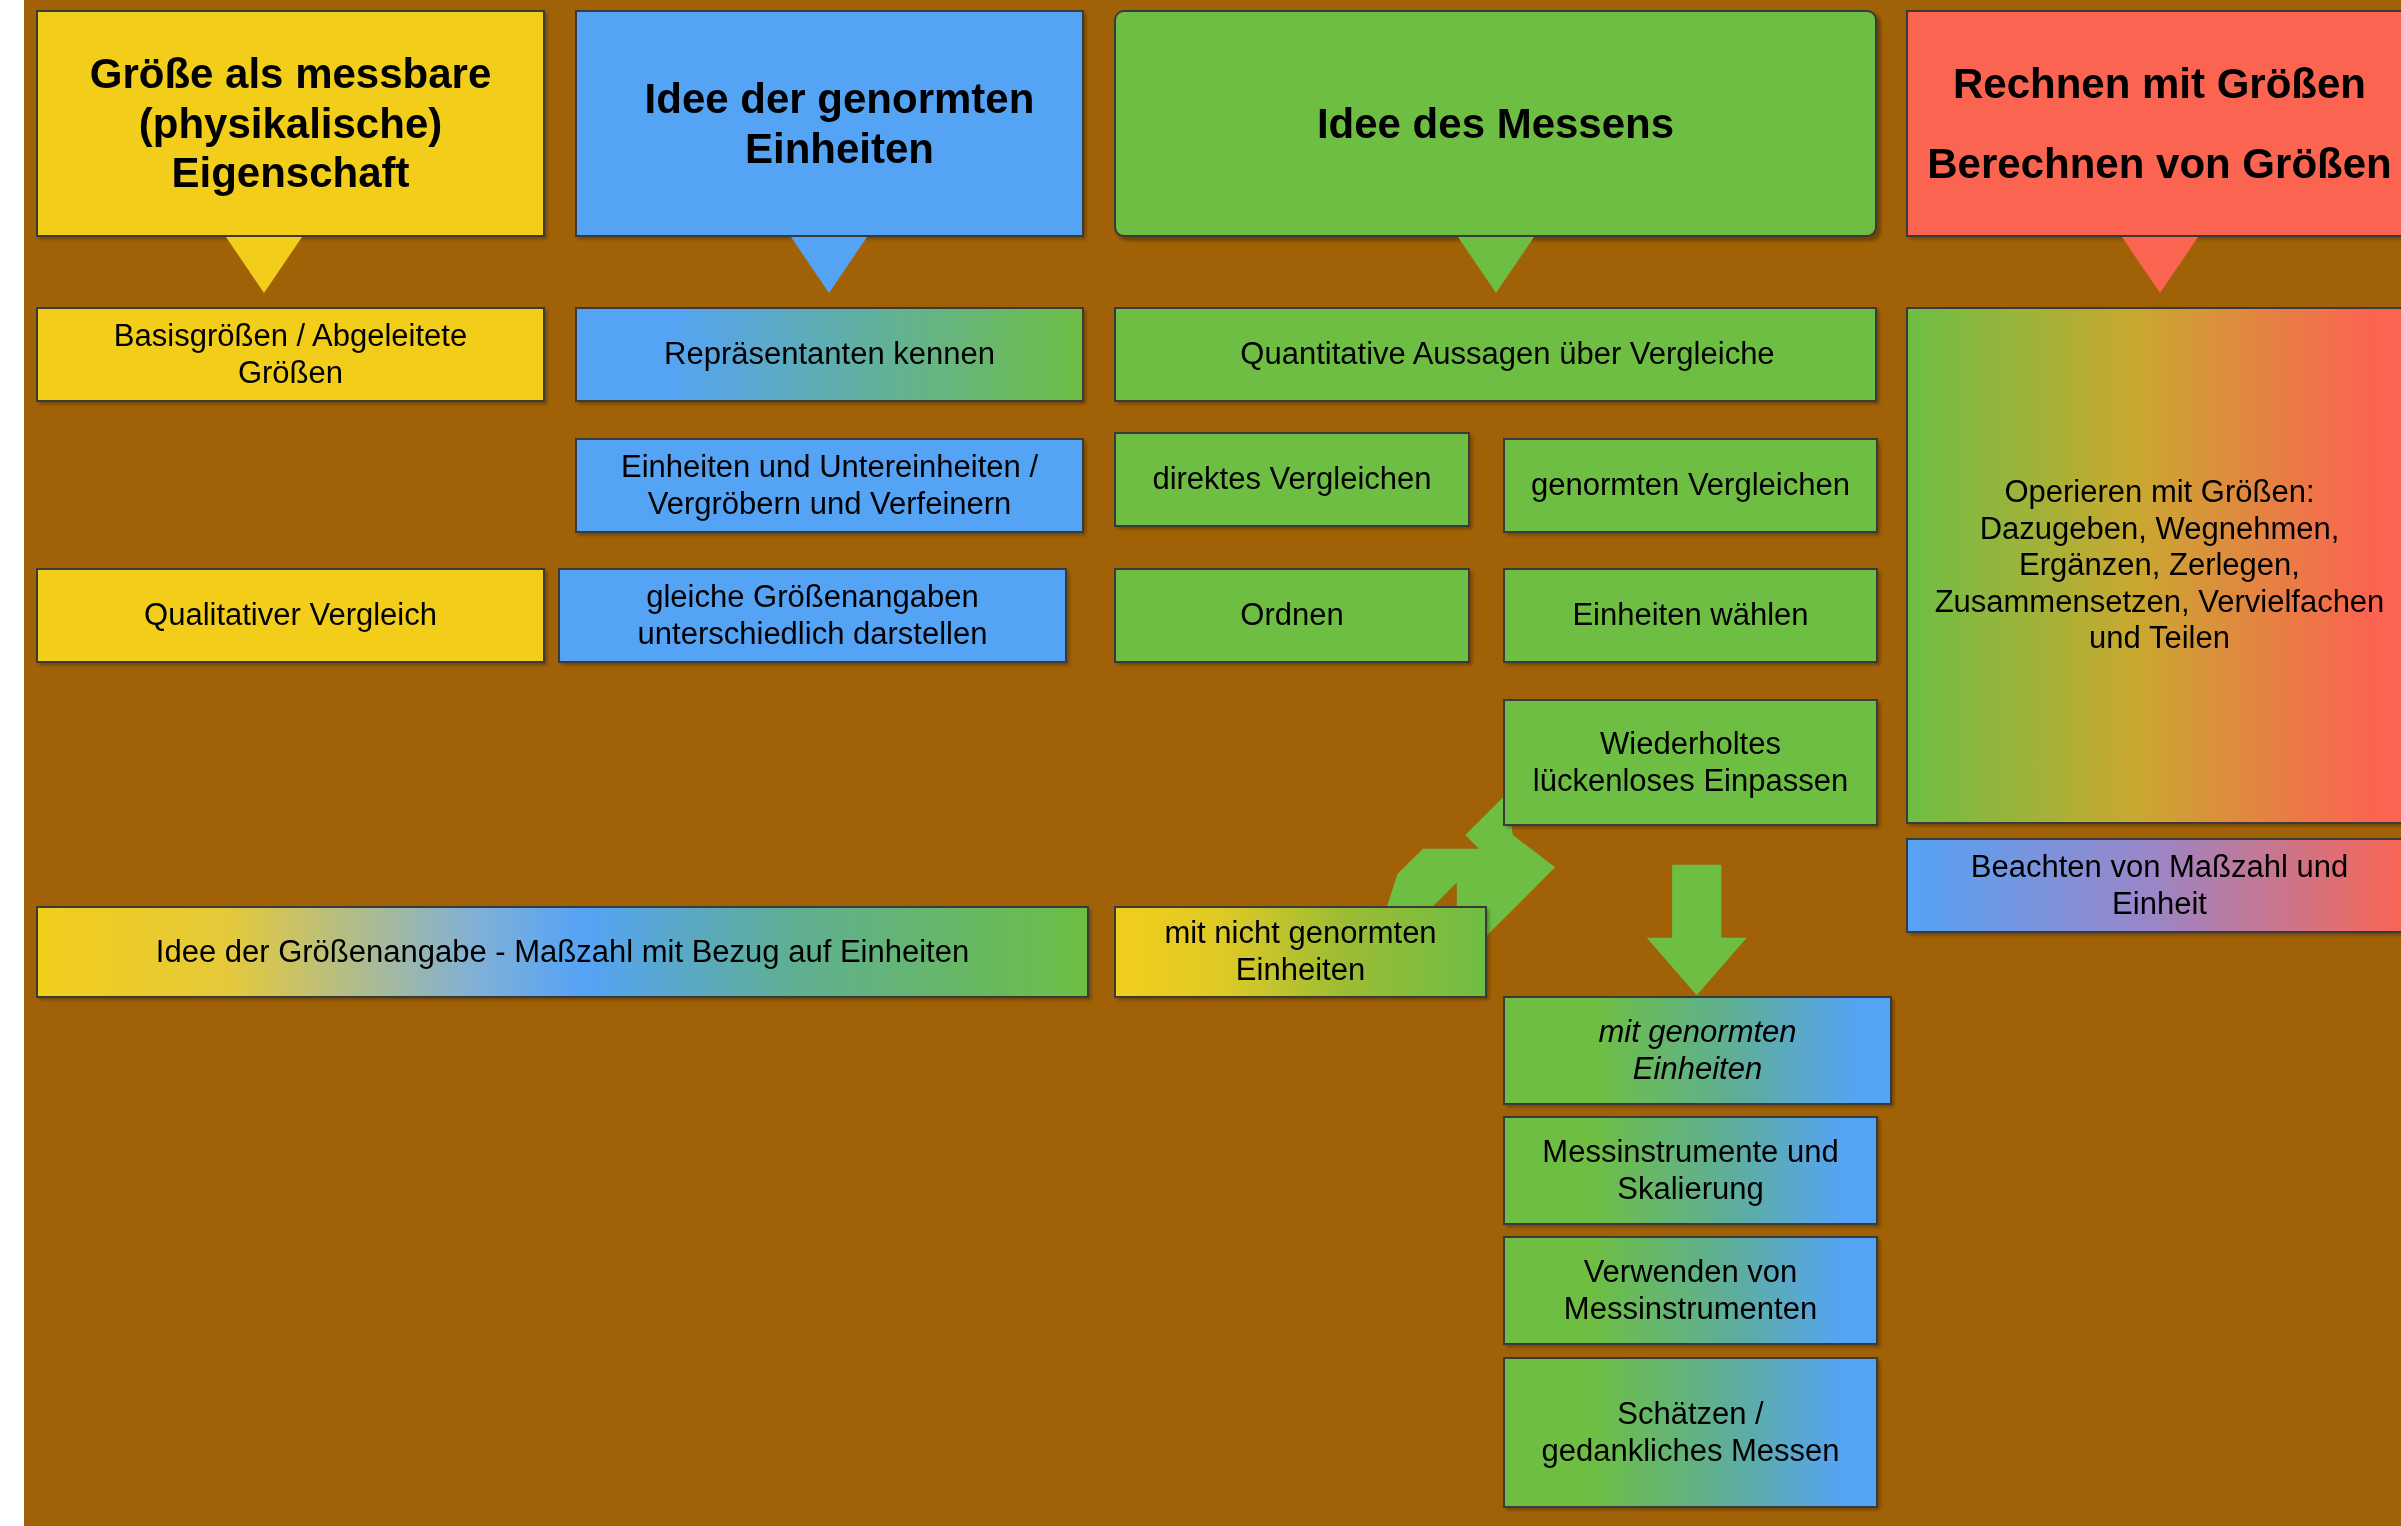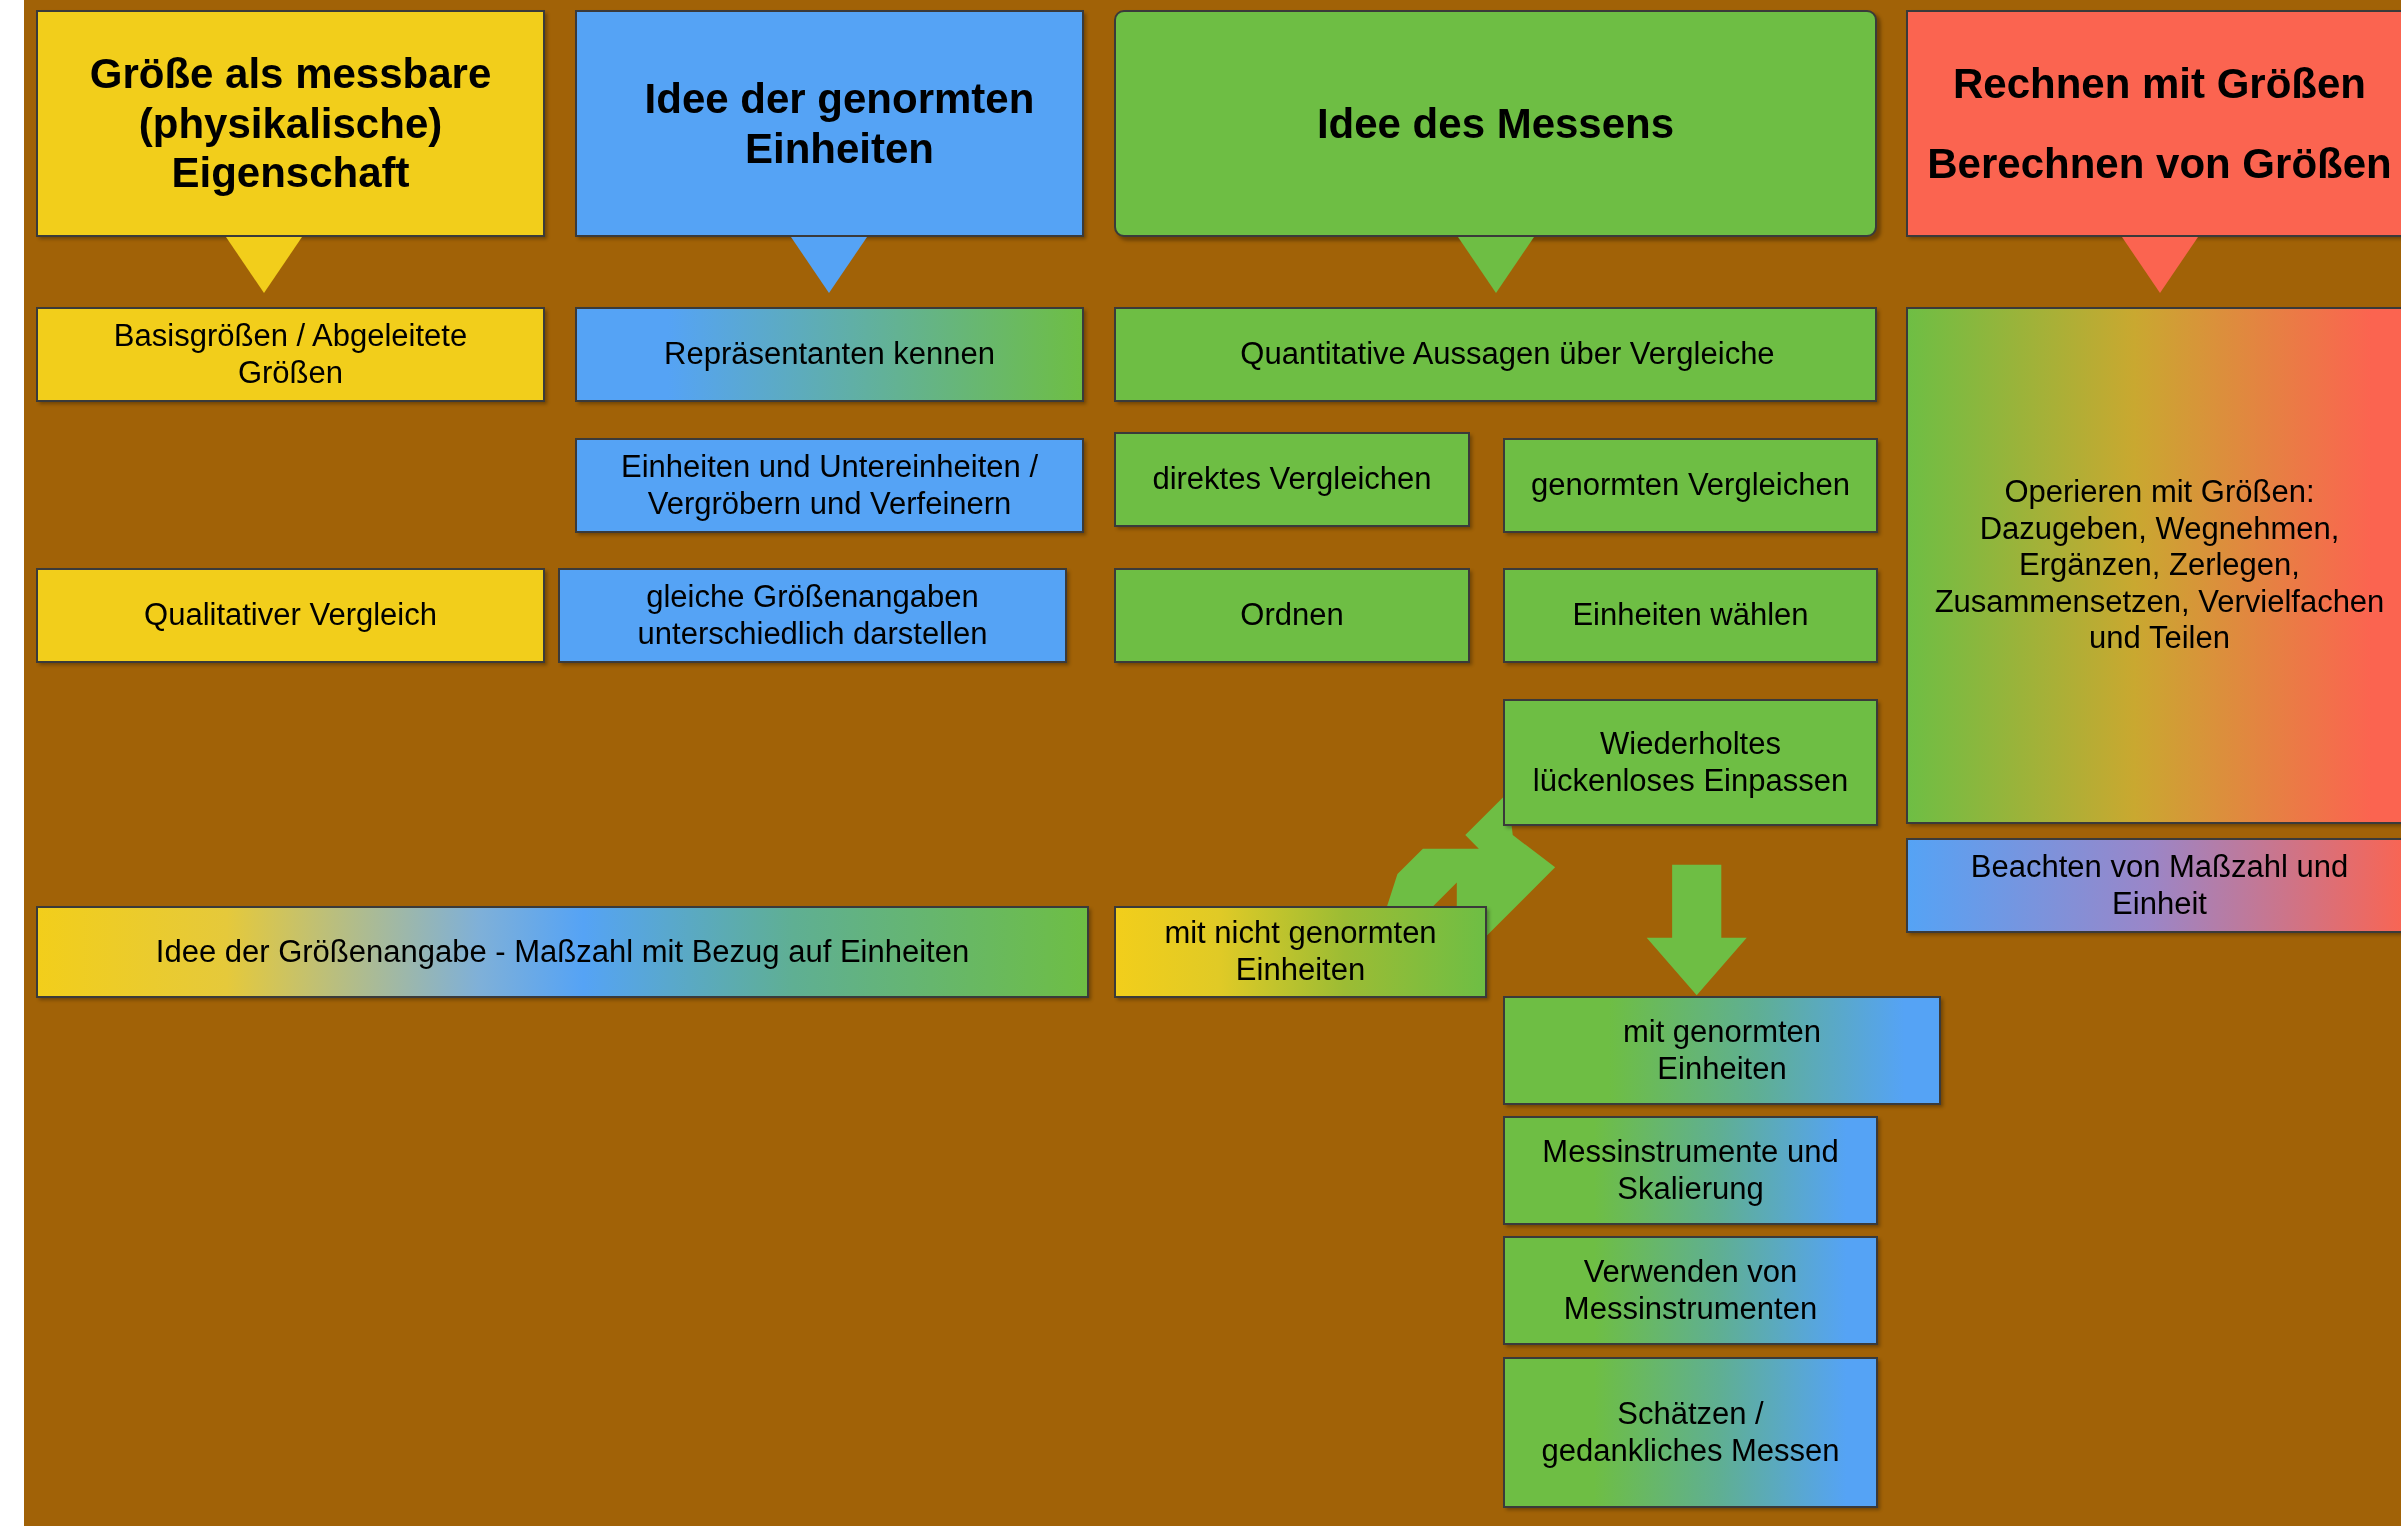--- a/index.html
+++ b/index.html
@@ -185,21 +185,21 @@
 
   <div class="node body-node g-yellow-blue-green" style="left:12px; top:906px; width:1053px; height:92px;">
     <span class="txt">Idee der Größenangabe - Maßzahl mit Bezug auf Einheiten</span>
   </div>
 
   <div class="node body-node g-yellow-green" style="left:1090px; top:906px; width:373px; height:92px;">
     <span class="txt">mit nicht genormten
 Einheiten</span>
   </div>
 
-  <div class="node body-node g-green-blue" style="left:1479px; top:996px; width:438px; height:109px;">
+  <div class="node body-node g-green-blue" style="left:1479px; top:996px; width:389px; height:109px;font-style:italic;">
     <span class="txt">mit genormten
 Einheiten</span>
   </div>
   <div class="node body-node g-green-blue" style="left:1479px; top:1116px; width:375px; height:109px;">
     <span class="txt">Messinstrumente und
 Skalierung</span>
   </div>
   <div class="node body-node g-green-blue" style="left:1479px; top:1236px; width:375px; height:109px;">
     <span class="txt">Verwenden von
 Messinstrumenten</span>

